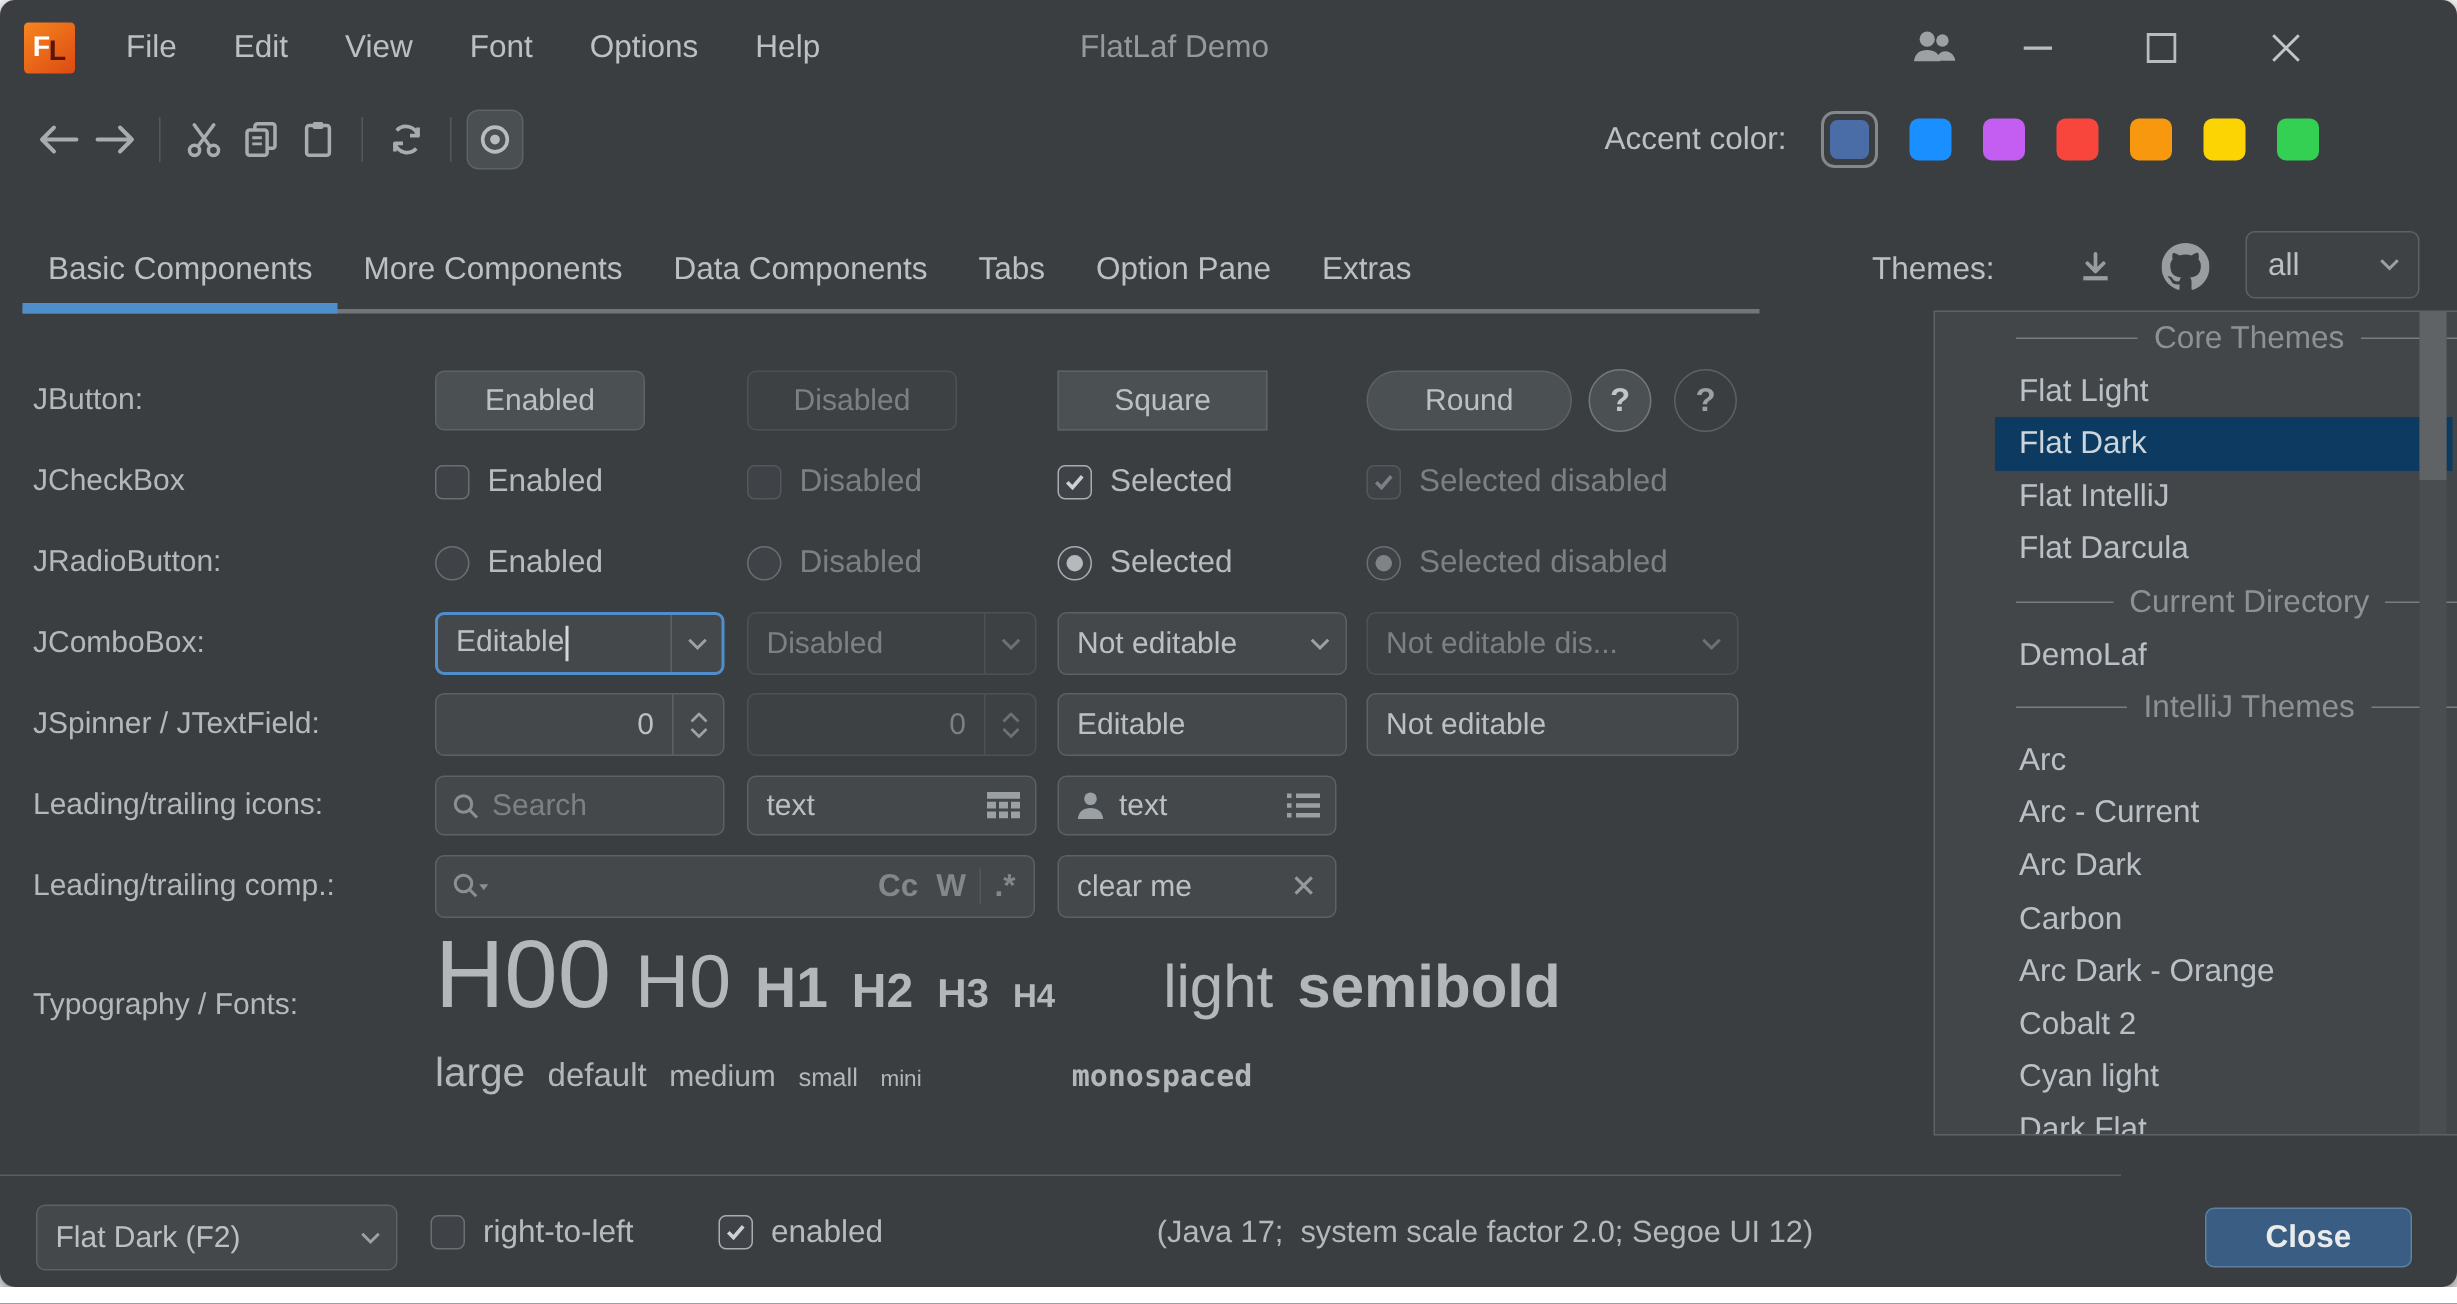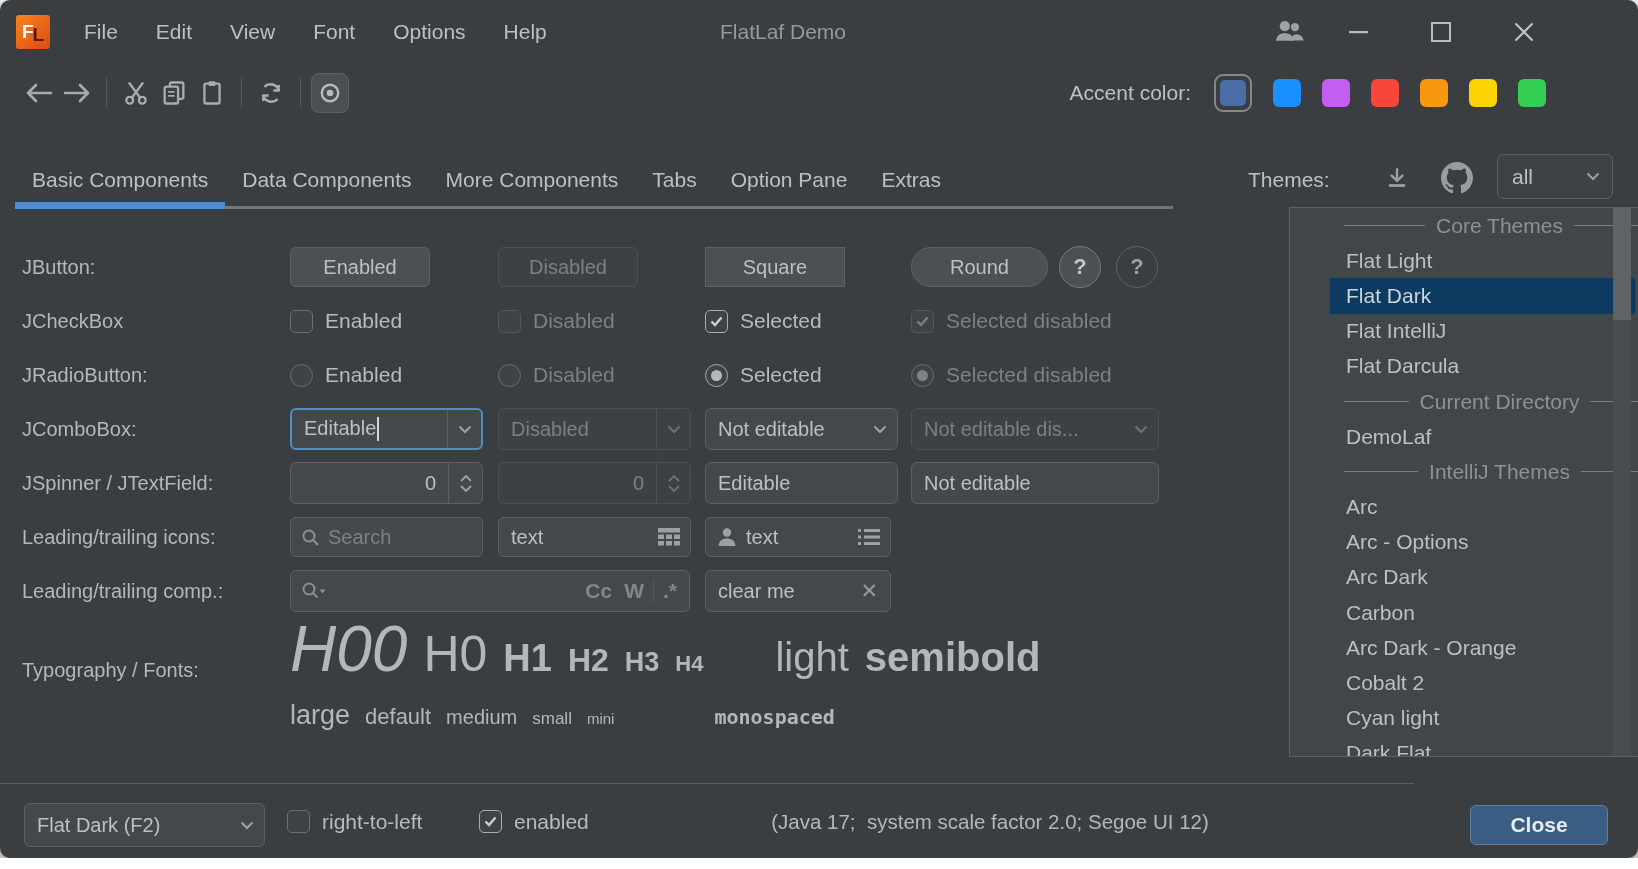--- a/index.html
+++ b/index.html
@@ -109,21 +109,21 @@
   .field .licon{margin:0 8px 0 10px;display:flex;}
   .field .ricon{margin-right:10px;display:flex;}
   .mini-label{font-size:21px;font-weight:bold;color:#83878a;}
   .vline{width:1px;height:24px;background:#55585b;margin:0 9px;}
   .xglyph{font-size:21px;color:#96999c;margin-right:12px;}
 
   
   .typo-label{position:absolute;left:22px;top:659px;font-size:20px;color:#b5b8bb;}
   .hline{position:absolute;left:290px;top:612px;display:flex;align-items:baseline;color:#b4b7b9;}
   .hline span{margin-right:16px;}
-  .h00{font-size:64px;font-weight:300;font-style:italic;} .h0{font-size:50px;font-weight:300;}
+  .h00{font-size:64px;font-weight:300;} .h0{font-size:50px;font-weight:300;}
   .h1{font-size:38px;font-weight:700;} .h2{font-size:32px;font-weight:700;}
   .h3{font-size:27px;font-weight:700;} .h4{font-size:22px;font-weight:700;}
   .tlight{font-size:40px;font-weight:300;margin-left:56px;}
   .tsemi{font-size:40px;font-weight:700;}
   .subline{position:absolute;left:290px;top:700px;display:flex;align-items:baseline;color:#b4b7b9;}
   .subline span{margin-right:15px;}
   .tlarge{font-size:27px;} .tdefault{font-size:22px;} .tmedium{font-size:20px;}
   .tsmall{font-size:17px;} .tmini{font-size:15px;}
   .tmono{font-family:"DejaVu Sans Mono",monospace;font-size:20px;font-weight:bold;margin-left:85px;}
 
@@ -239,22 +239,22 @@
     <span class="swatch" style="background: rgb(26, 143, 255);"></span>
     <span class="swatch" style="background: rgb(196, 94, 242);"></span>
     <span class="swatch" style="background: rgb(249, 70, 61);"></span>
     <span class="swatch" style="background: rgb(247, 152, 15);"></span>
     <span class="swatch" style="background: rgb(252, 211, 3);"></span>
     <span class="swatch" style="background: rgb(51, 208, 83);"></span>
   </div>
 
   <div class="tabbar">
     <div class="tab selected">Basic Components</div>
+    <div class="tab">More Components</div>
     <div class="tab">Data Components</div>
-    <div class="tab">More Components</div>
     <div class="tab">Tabs</div>
     <div class="tab">Option Pane</div>
     <div class="tab">Extras</div>
   </div>
 
   <div class="themes-label">Themes:</div>
   <div class="icon-abs dl-icon">
     <svg width="26" height="26" viewBox="0 0 24 24">
       <path d="M12 3v10 M7 8.8 12 13.8l5-5" stroke="#9a9da0" stroke-width="2.3" fill="none" stroke-linecap="round" stroke-linejoin="round"></path>
       <path d="M4.5 18h15" stroke="#9a9da0" stroke-width="2.6"></path>
@@ -275,21 +275,21 @@
   <ul class="themes-list">
     <li class="sep">Core Themes</li>
     <li>Flat Light</li>
     <li class="selected">Flat Dark</li>
     <li>Flat IntelliJ</li>
     <li>Flat Darcula</li>
     <li class="sep">Current Directory</li>
     <li>DemoLaf</li>
     <li class="sep">IntelliJ Themes</li>
     <li>Arc</li>
-    <li>Arc - Options</li>
+    <li>Arc - Current</li>
     <li>Arc Dark</li>
     <li>Carbon</li>
     <li>Arc Dark - Orange</li>
     <li>Cobalt 2</li>
     <li>Cyan light</li>
     <li>Dark Flat</li>
   </ul>
   <div class="list-scroll">
     <div class="list-thumb"></div>
   </div>

